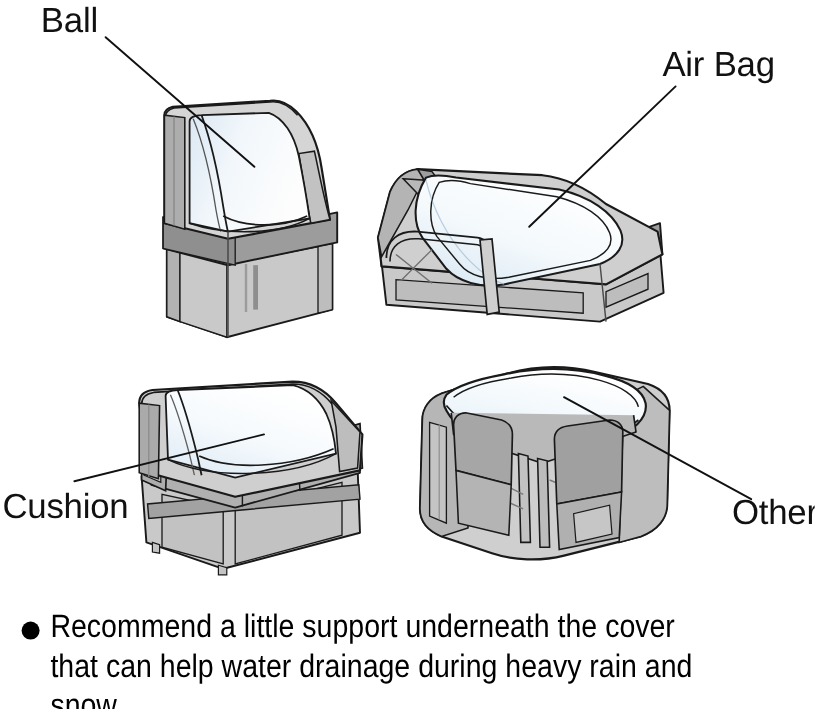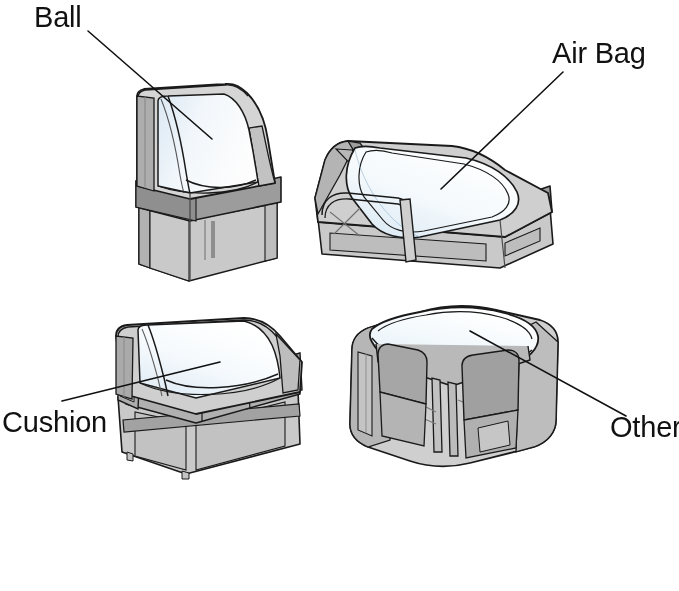--- a/index.html
+++ b/index.html
@@ -285,14 +285,21 @@
 
       <g>
         <text class="callout-label" x="34" y="27" text-anchor="start">Ball</text>
         <text class="callout-label" x="552" y="63" text-anchor="start">Air Bag</text>
         <text class="callout-label" x="2" y="432" text-anchor="start">Cushion</text>
         <text class="callout-label" x="610" y="437" text-anchor="start">Other</text>
       </g>
     </svg>
   </div>
 
+  <div class="note-block">
+    <div class="note-row">
+      <span class="note-bullet"></span>
+      <span class="note-text">Recommend a little support underneath the cover
+that can help water drainage during heavy rain and snow</span>
+    </div>
+  </div>
 
 </div>
 
 </body></html>

